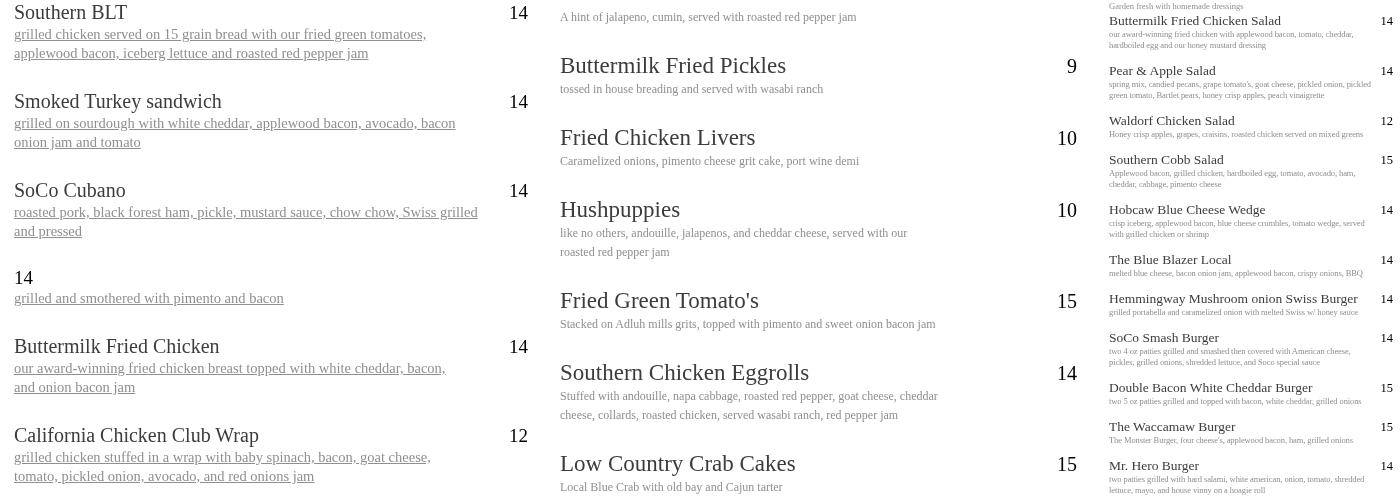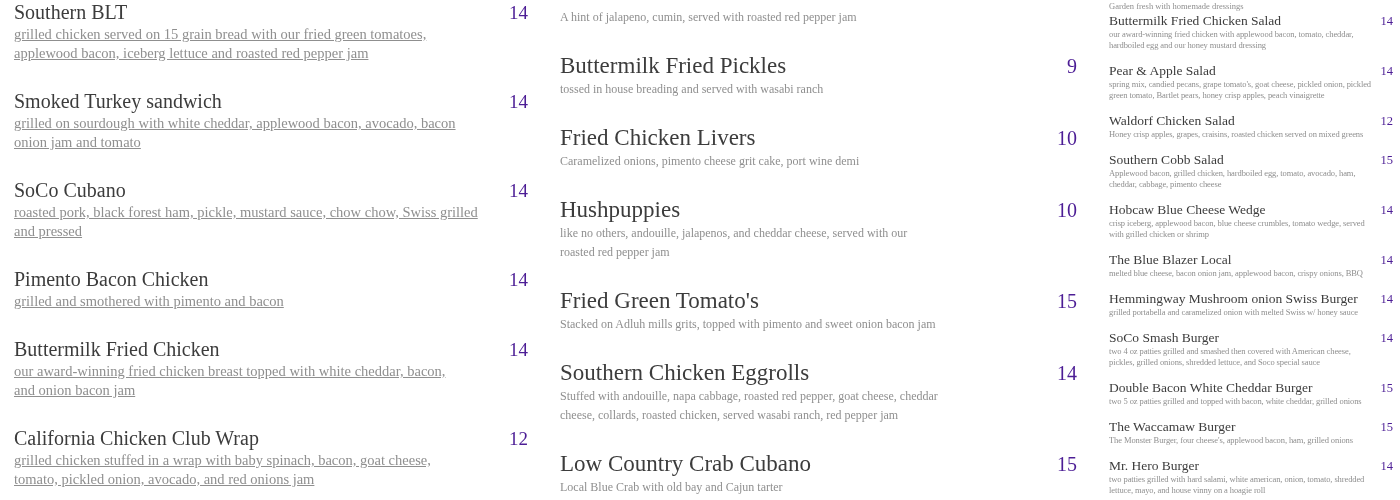--- a/index.html
+++ b/index.html
@@ -11,21 +11,21 @@
   }
   .menu-page { position: relative; width: 1400px; height: 360px; background: #ffffff; }
   .col { position: absolute; top: 0; }
   .col-left  { left: 14px;   width: 514px; }
   .col-mid   { left: 560px;  width: 517px; }
   .col-right { left: 1109px; width: 284px; }
 
   .menu-item { display: block; }
   .item-header { display: flex; justify-content: space-between; align-items: baseline; }
   .title { color: #3c3c3c; white-space: nowrap; }
-  .price { color: #4c1d95; text-align: center; }
+  .price { color: #000000; text-align: center; }
   .desc  { color: #8f8f8f; white-space: nowrap; }
 
   
   .col-left .title { font-size: 20px; line-height: 25px; }
   .col-left .price { font-size: 19px; }
   .col-left .desc  { font-size: 14.5px; line-height: 19px; text-decoration: underline; }
   .col-left .menu-item { margin-bottom: 26px; }
 
   
   .col-mid .title { font-size: 23px; line-height: 28px; }
@@ -68,21 +68,20 @@
       <article class="menu-item">
         <div class="item-header">
           <span class="title">SoCo Cubano</span>
           <span class="price">14</span>
         </div>
         <div class="desc">roasted pork, black forest ham, pickle, mustard sauce, chow chow, Swiss grilled</div>
         <div class="desc">and pressed</div>
       </article>
       <article class="menu-item">
         <div class="item-header">
-          <span class="title">Pimento Bacon Chicken</span>
           <span class="price">14</span>
         </div>
         <div class="desc">grilled and smothered with pimento and bacon</div>
       </article>
       <article class="menu-item">
         <div class="item-header">
           <span class="title">Buttermilk Fried Chicken</span>
           <span class="price">14</span>
         </div>
         <div class="desc">our award-winning fried chicken breast topped with white cheddar, bacon,</div>
@@ -133,21 +132,21 @@
       <article class="menu-item">
         <div class="item-header">
           <span class="title">Southern Chicken Eggrolls</span>
           <span class="price">14</span>
         </div>
         <div class="desc">Stuffed with andouille, napa cabbage, roasted red pepper, goat cheese, cheddar</div>
         <div class="desc">cheese, collards, roasted chicken, served wasabi ranch, red pepper jam</div>
       </article>
       <article class="menu-item">
         <div class="item-header">
-          <span class="title">Low Country Crab Cubano</span>
+          <span class="title">Low Country Crab Cakes</span>
           <span class="price">15</span>
         </div>
         <div class="desc">Local Blue Crab with old bay and Cajun tarter</div>
       </article>
     </section>
   <section class="col col-right">
       <div class="intro">Garden fresh with homemade dressings</div>
       <article class="menu-item">
         <div class="item-header">
           <span class="title">Buttermilk Fried Chicken Salad</span>

